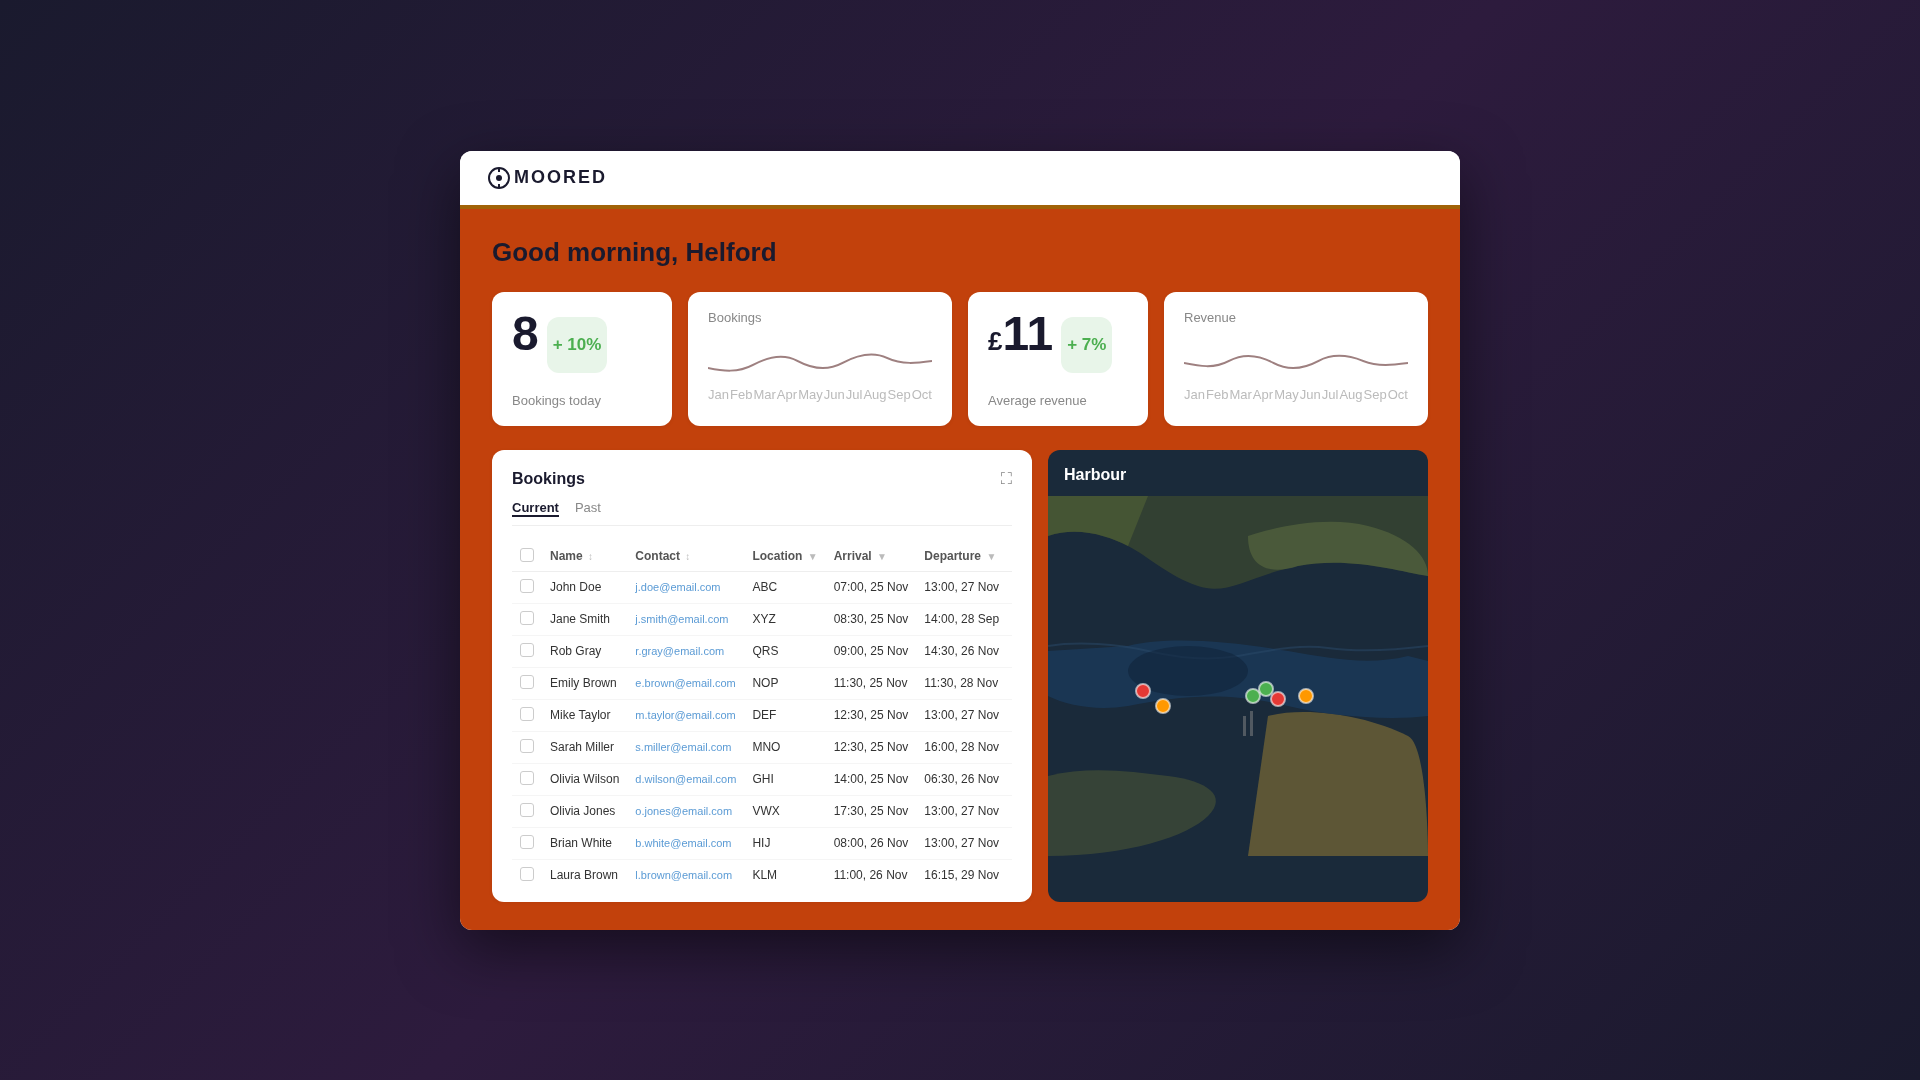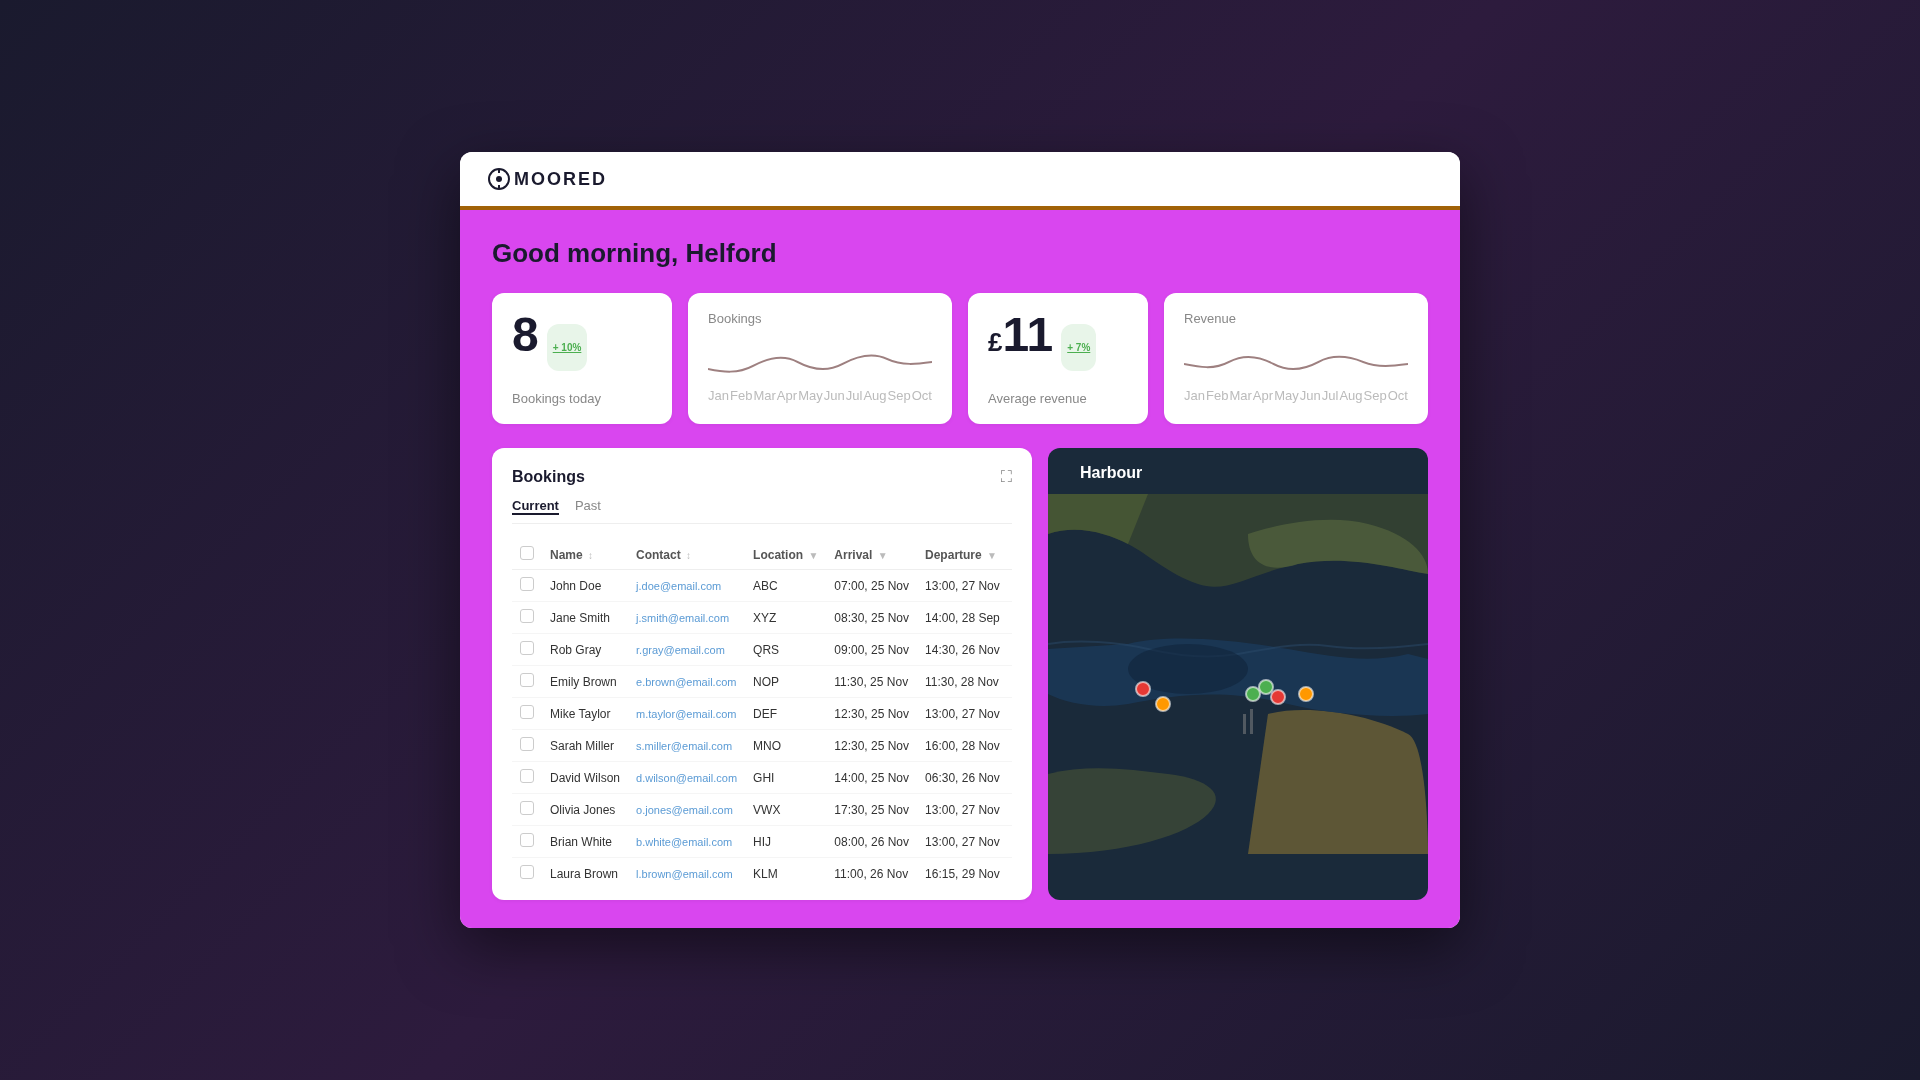--- a/index.html
+++ b/index.html
@@ -31,21 +31,21 @@
       font-weight: 700;
       font-size: 18px;
       letter-spacing: 2px;
       color: #1a1a2e;
       display: flex;
       align-items: center;
       gap: 4px;
     }
     .main-content {
       padding: 28px 32px;
-      background: #d946ef;
+      background: #c2410c;
     }
     .greeting {
       font-size: 26px;
       font-weight: 700;
       color: #1a1a2e;
       margin-bottom: 24px;
     }
     .stats-row {
       display: flex;
       gap: 16px;
@@ -70,25 +70,24 @@
       line-height: 1;
     }
     .stat-number-row {
       display: flex;
       align-items: baseline;
       gap: 8px;
     }
     .stat-badge {
       background: #e8f5e9;
       color: #4caf50;
-      font-size: 10px;
+      font-size: 17px;
       font-weight: 600;
       padding: 18px 6px;
       border-radius: 12px;
-      text-decoration: underline;
     }
     .stat-label {
       font-size: 13px;
       color: #888;
       margin-top: 20px;
     }
     .chart-title {
       font-size: 13px;
       color: #888;
       margin-bottom: 8px;
@@ -207,21 +206,21 @@
     .checkbox {
       width: 14px;
       height: 14px;
       border: 1.5px solid #ccc;
       border-radius: 3px;
       display: inline-block;
     }
     .map-title {
       position: absolute;
       top: 16px;
-      left: 32px;
+      left: 16px;
       font-size: 16px;
       font-weight: 700;
       color: #fff;
       z-index: 10;
     }
     .map-visual {
       width: 100%;
       height: 100%;
     }
     
@@ -403,21 +402,21 @@
     <td><span class="contact-link">s.miller@email.com</span></td>
     <td>MNO</td>
     <td>12:30, 25 Nov</td>
     <td>16:00, 28 Nov</td>
     <td class="cost-cell">£53</td>
   </tr>
                 <tr>
     <td class="checkbox-cell">
       <span class="checkbox"></span>
     </td>
-    <td>David Wilson</td>
+    <td>Olivia Wilson</td>
     <td><span class="contact-link">d.wilson@email.com</span></td>
     <td>GHI</td>
     <td>14:00, 25 Nov</td>
     <td>06:30, 26 Nov</td>
     <td class="cost-cell">£12</td>
   </tr>
                 <tr>
     <td class="checkbox-cell">
       <span class="checkbox"></span>
     </td>

